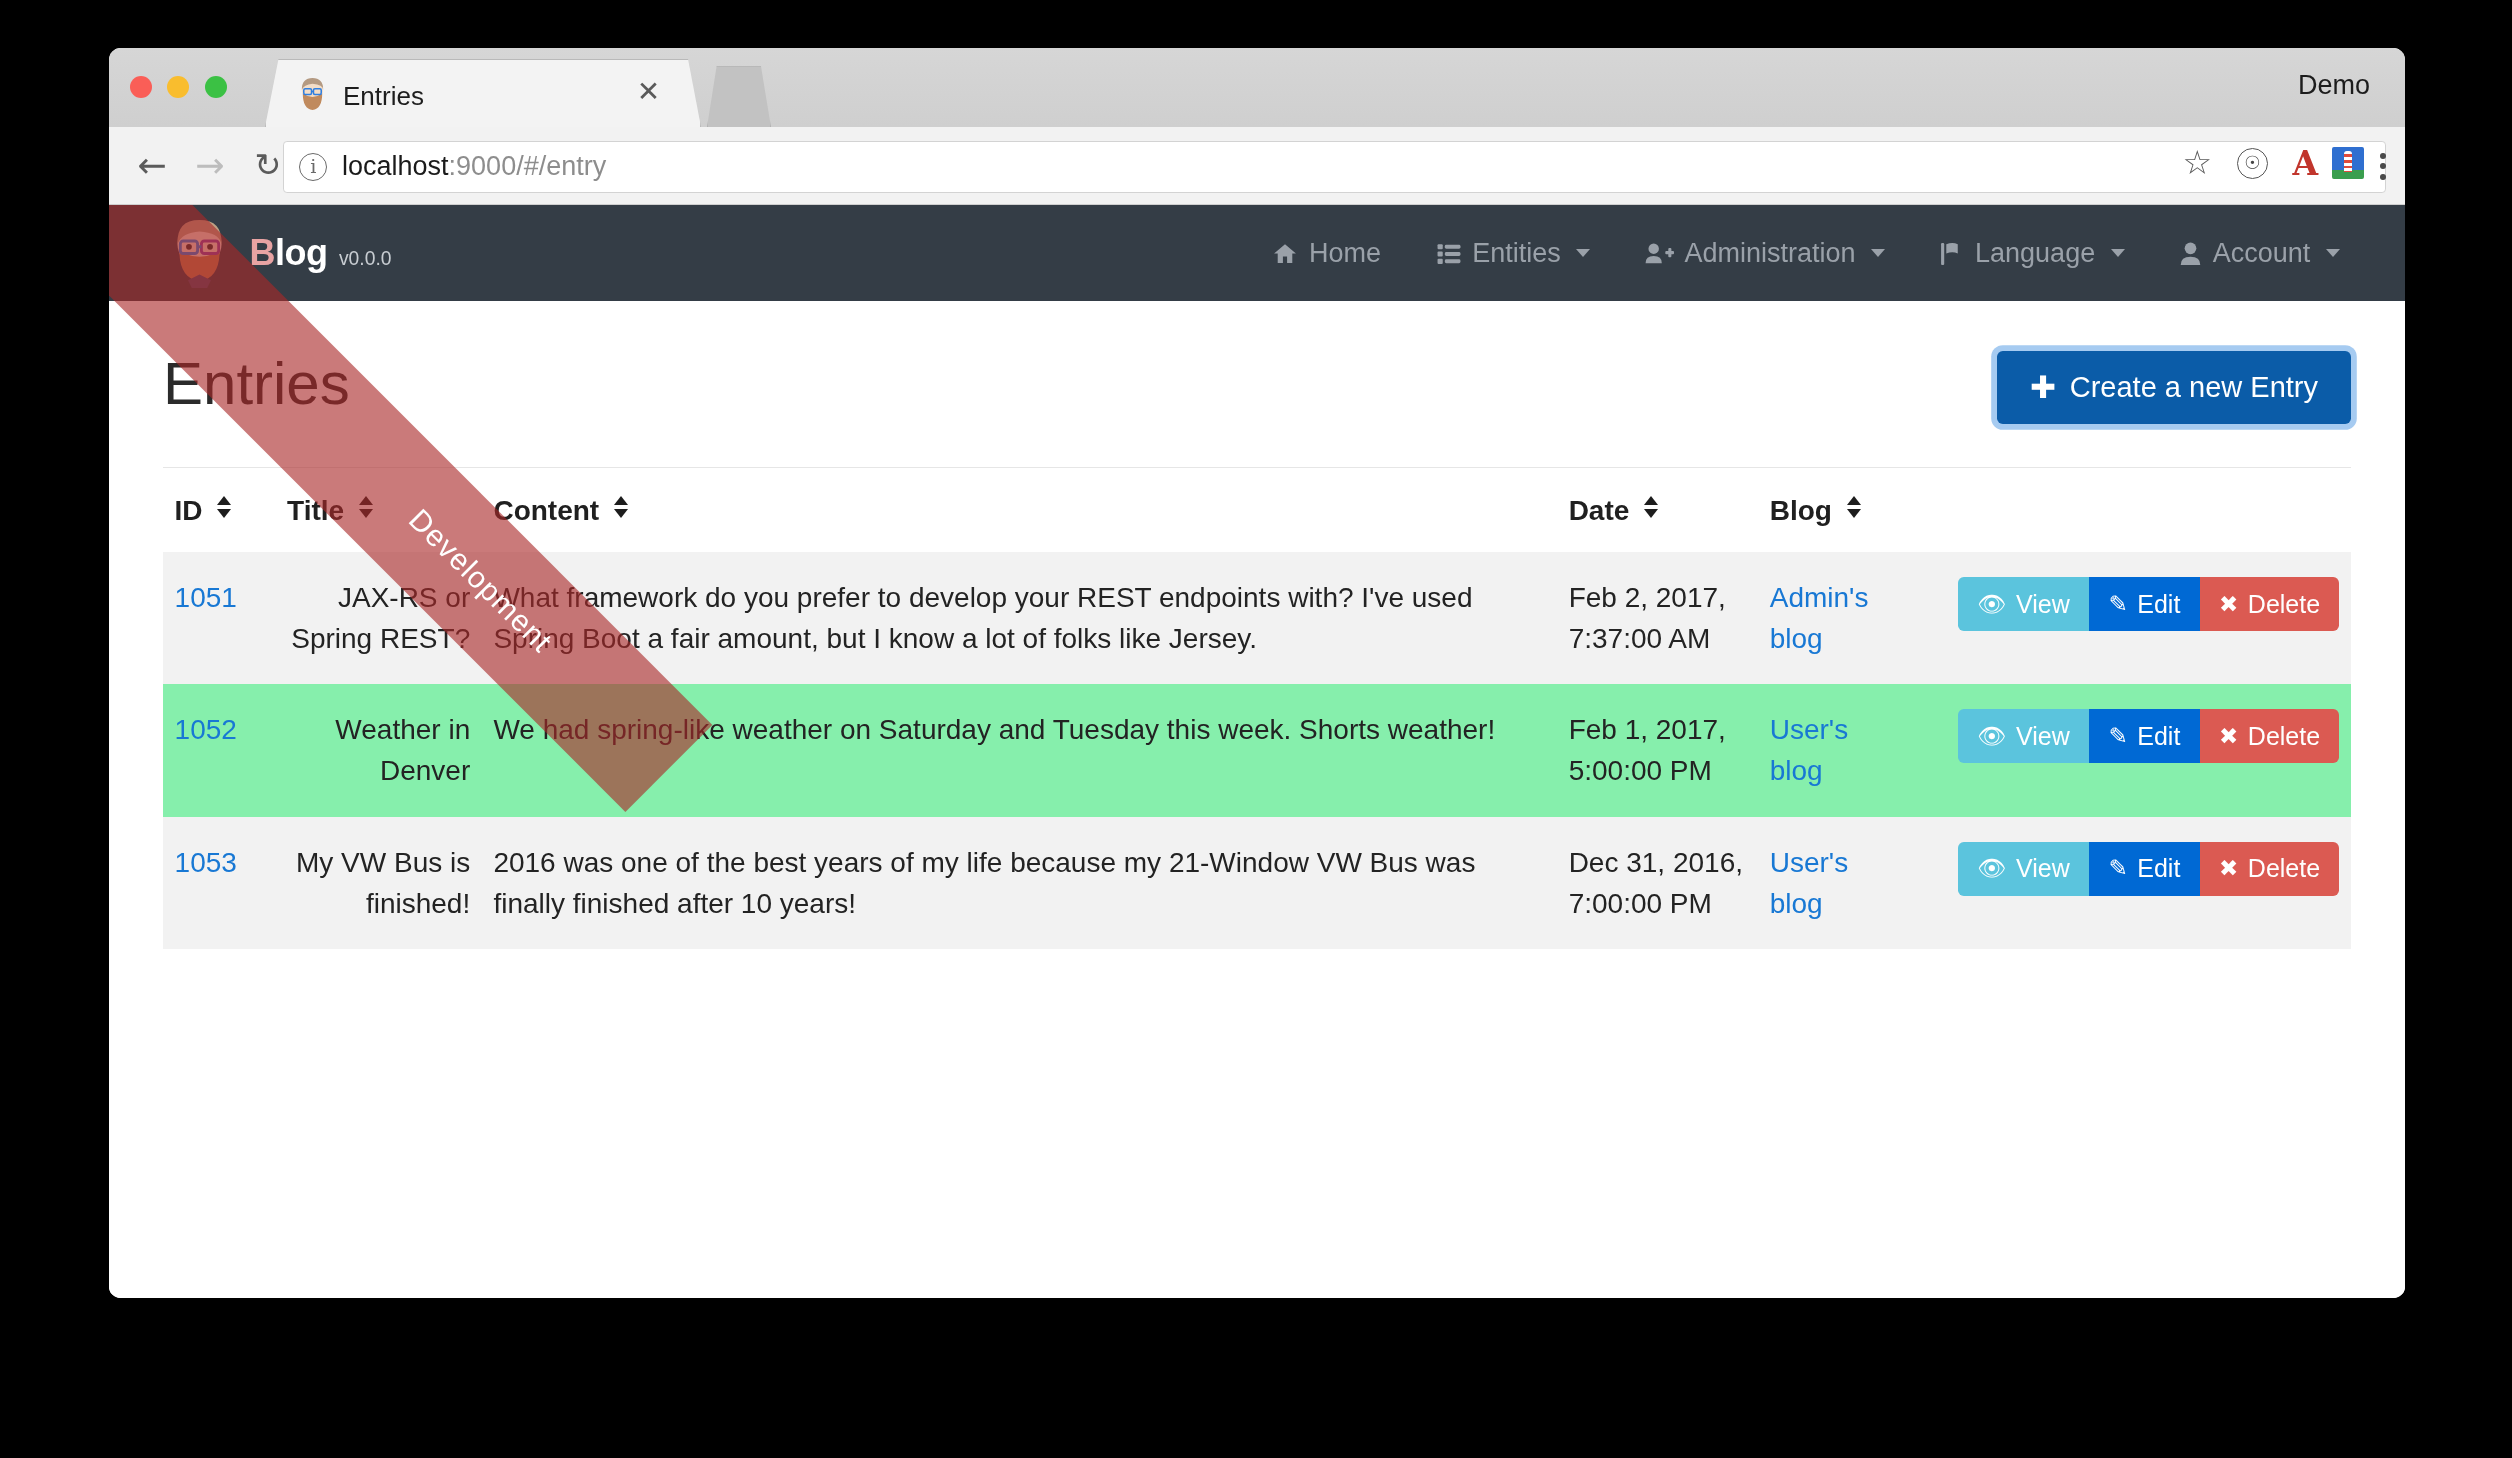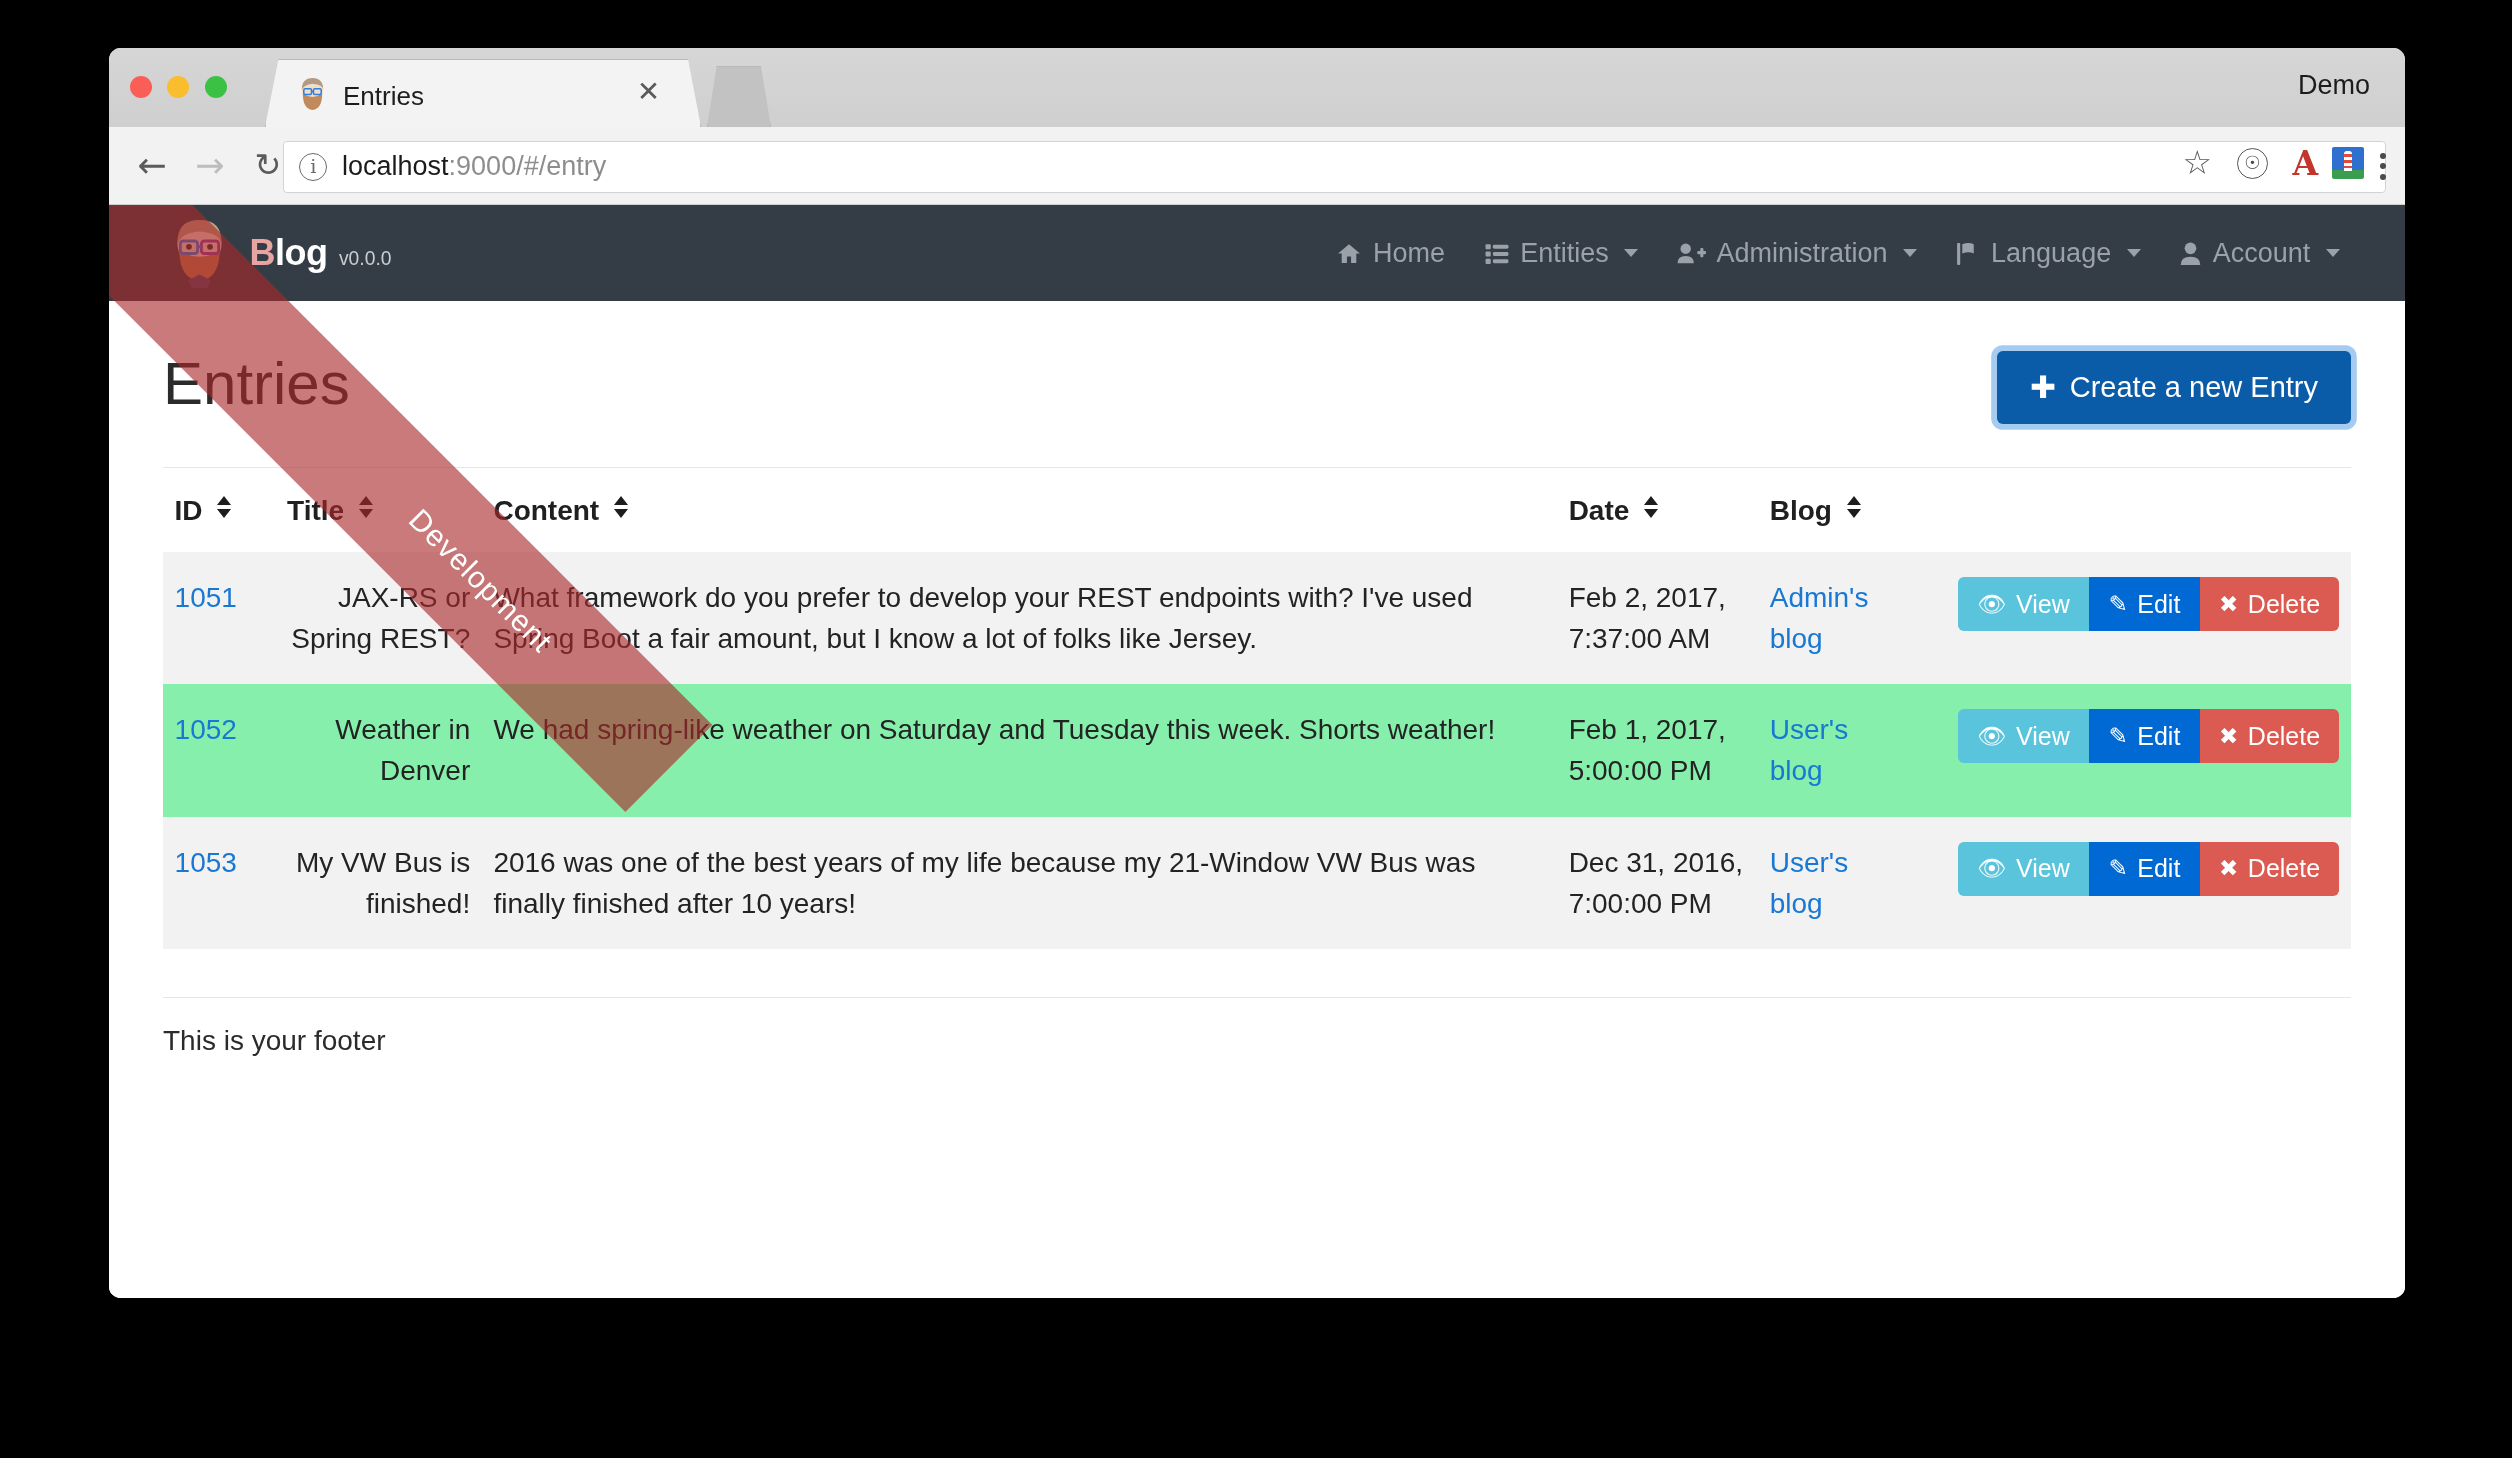--- a/index.html
+++ b/index.html
@@ -208,21 +208,21 @@
   }
   #brand-title .b { color: #e8a3a3; }
   #brand-version {
     font-size: 19.3px; color: #c8cdd2; margin-left: 11.6px;
     align-self: flex-end; margin-bottom: 31px;
   }
 
   #nav-items {
     position: absolute; right: 46px; top: 0;
     height: 96px;
-    display: flex; align-items: center; gap: 0;
+    display: flex; align-items: center; gap: 16px;
   }
   .nav-item {
     display: flex; align-items: center; gap: 10.6px;
     padding: 0 19.3px;
     color: #9aa1a9; font-size: 27px;
     white-space: nowrap;
   }
   .nav-item .ico { display: inline-flex; align-items: center; }
   .nav-item .caret {
     width: 0; height: 0;
@@ -590,19 +590,16 @@
                   <span>Delete</span>
                 </button>
               </span>
             </td>
           </tr>
 
         </tbody>
       </table>
     </div>
 
-    <div id="footer">
-      <p>This is your footer</p>
-    </div>
 
   </div>
 </div>
 
 
 </body></html>

